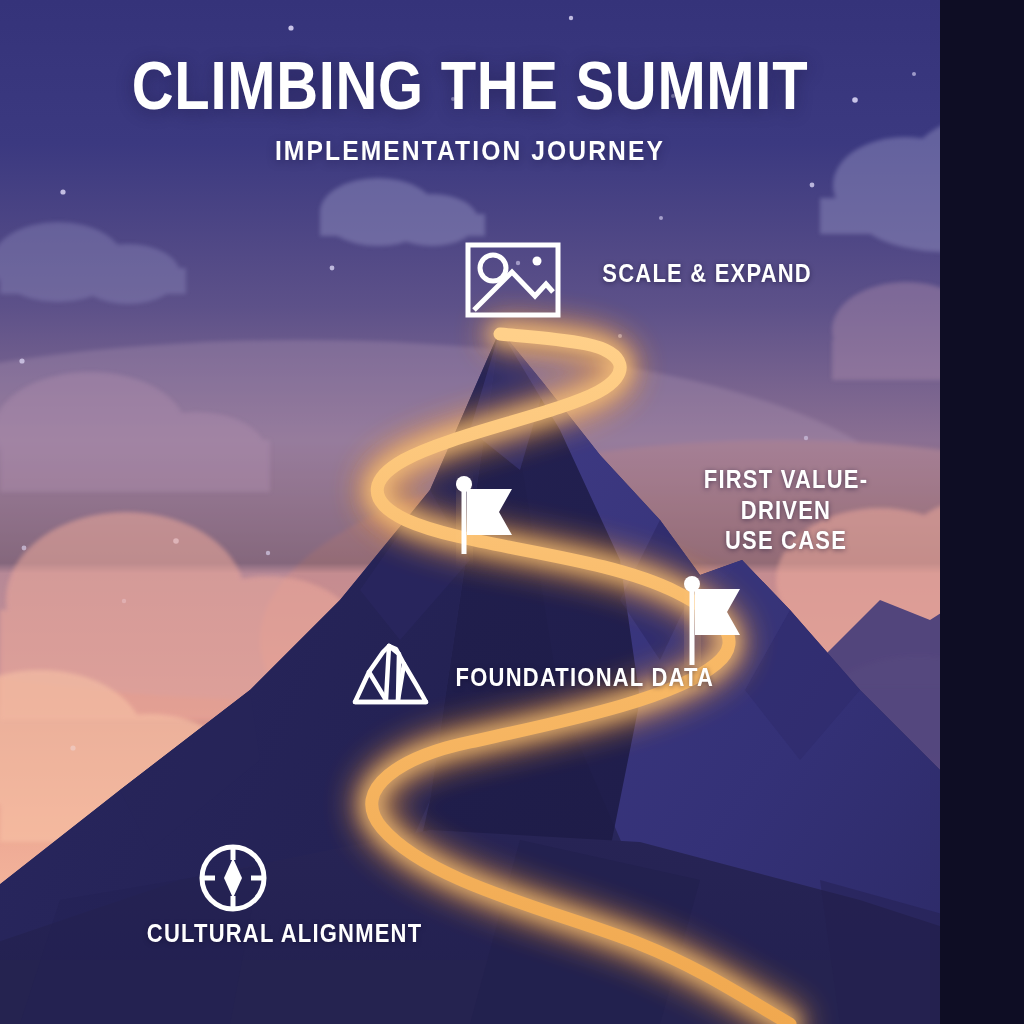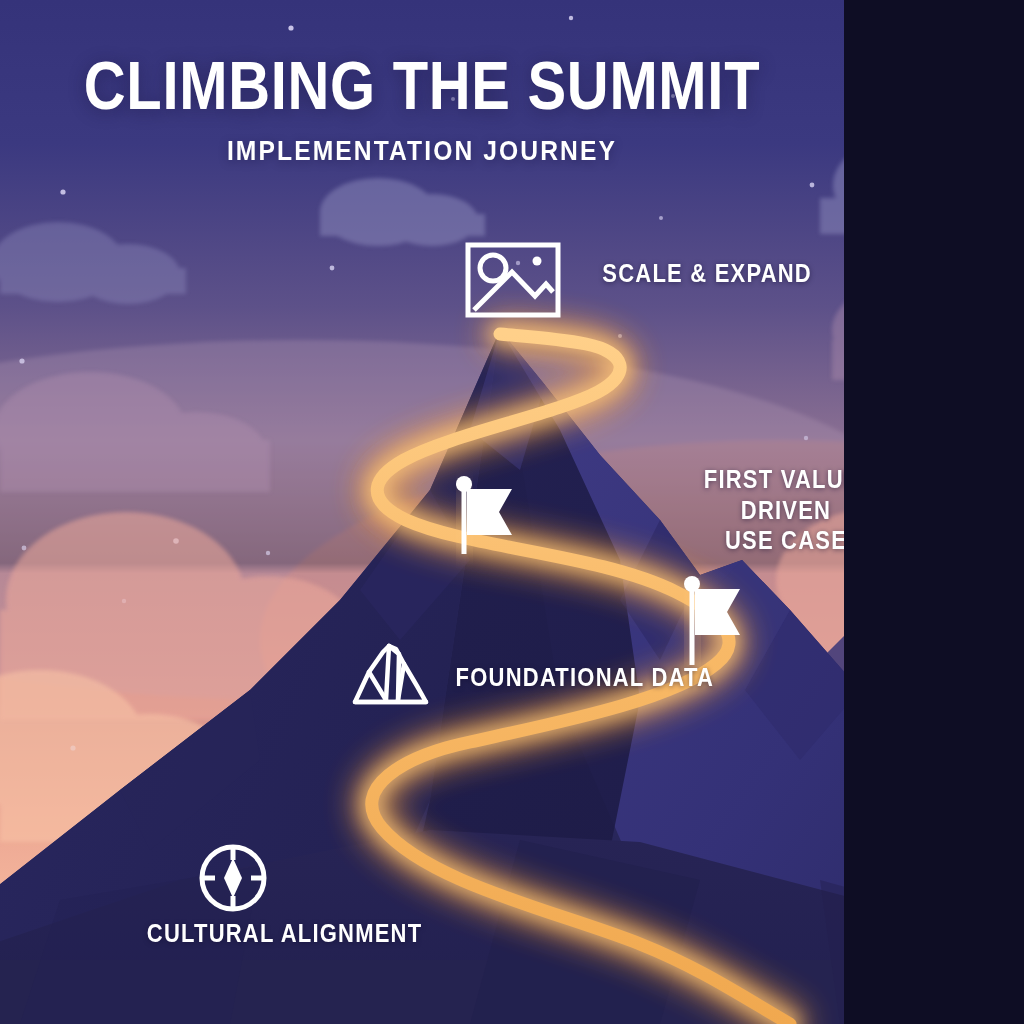--- a/index.html
+++ b/index.html
@@ -2,21 +2,21 @@
 <html><head>
 <meta charset="utf-8">
 <style>
   html,body{margin:0;padding:0;background:#0e0d24;}
   body{
     font-family:"Liberation Sans", sans-serif;
     -webkit-font-smoothing:antialiased;
   }
   #stage{
     position:relative;
-    width:844px;
+    width:940px;
     height:1024px;
     overflow:hidden;
   }
   #scene{
     position:absolute;
     inset:0;
     width:1024px;
     height:1024px;
   }
   .lbl{

